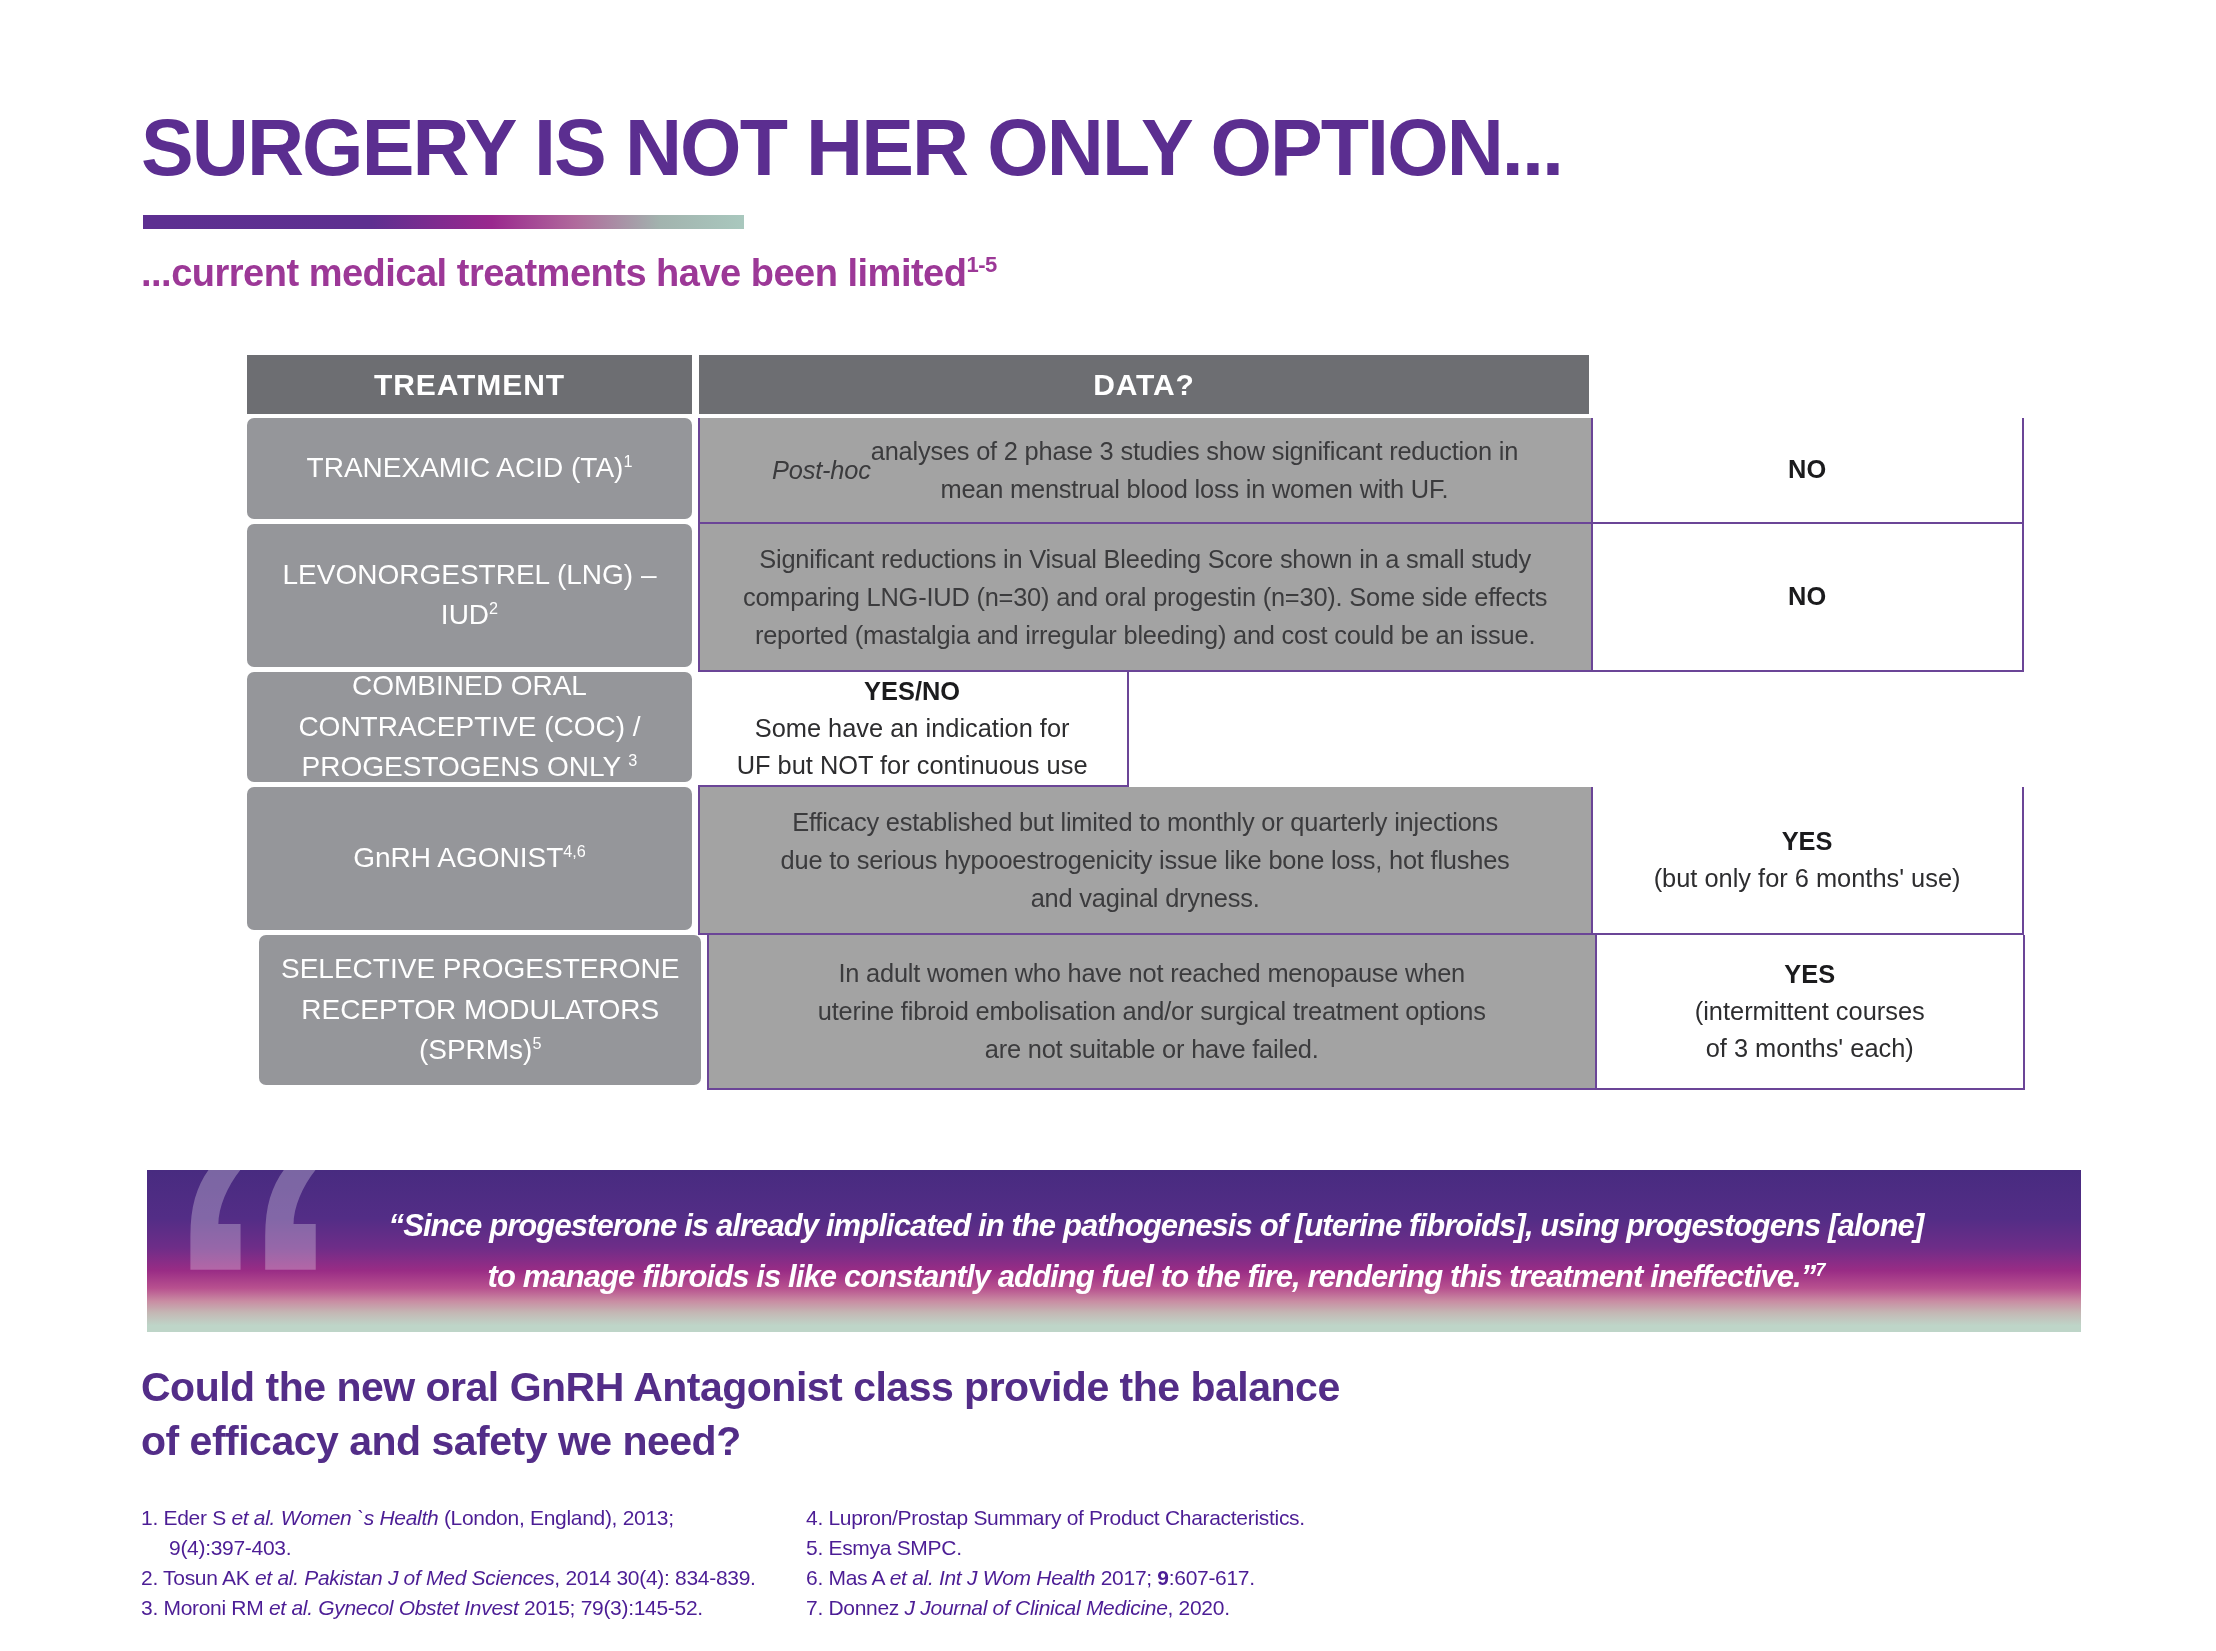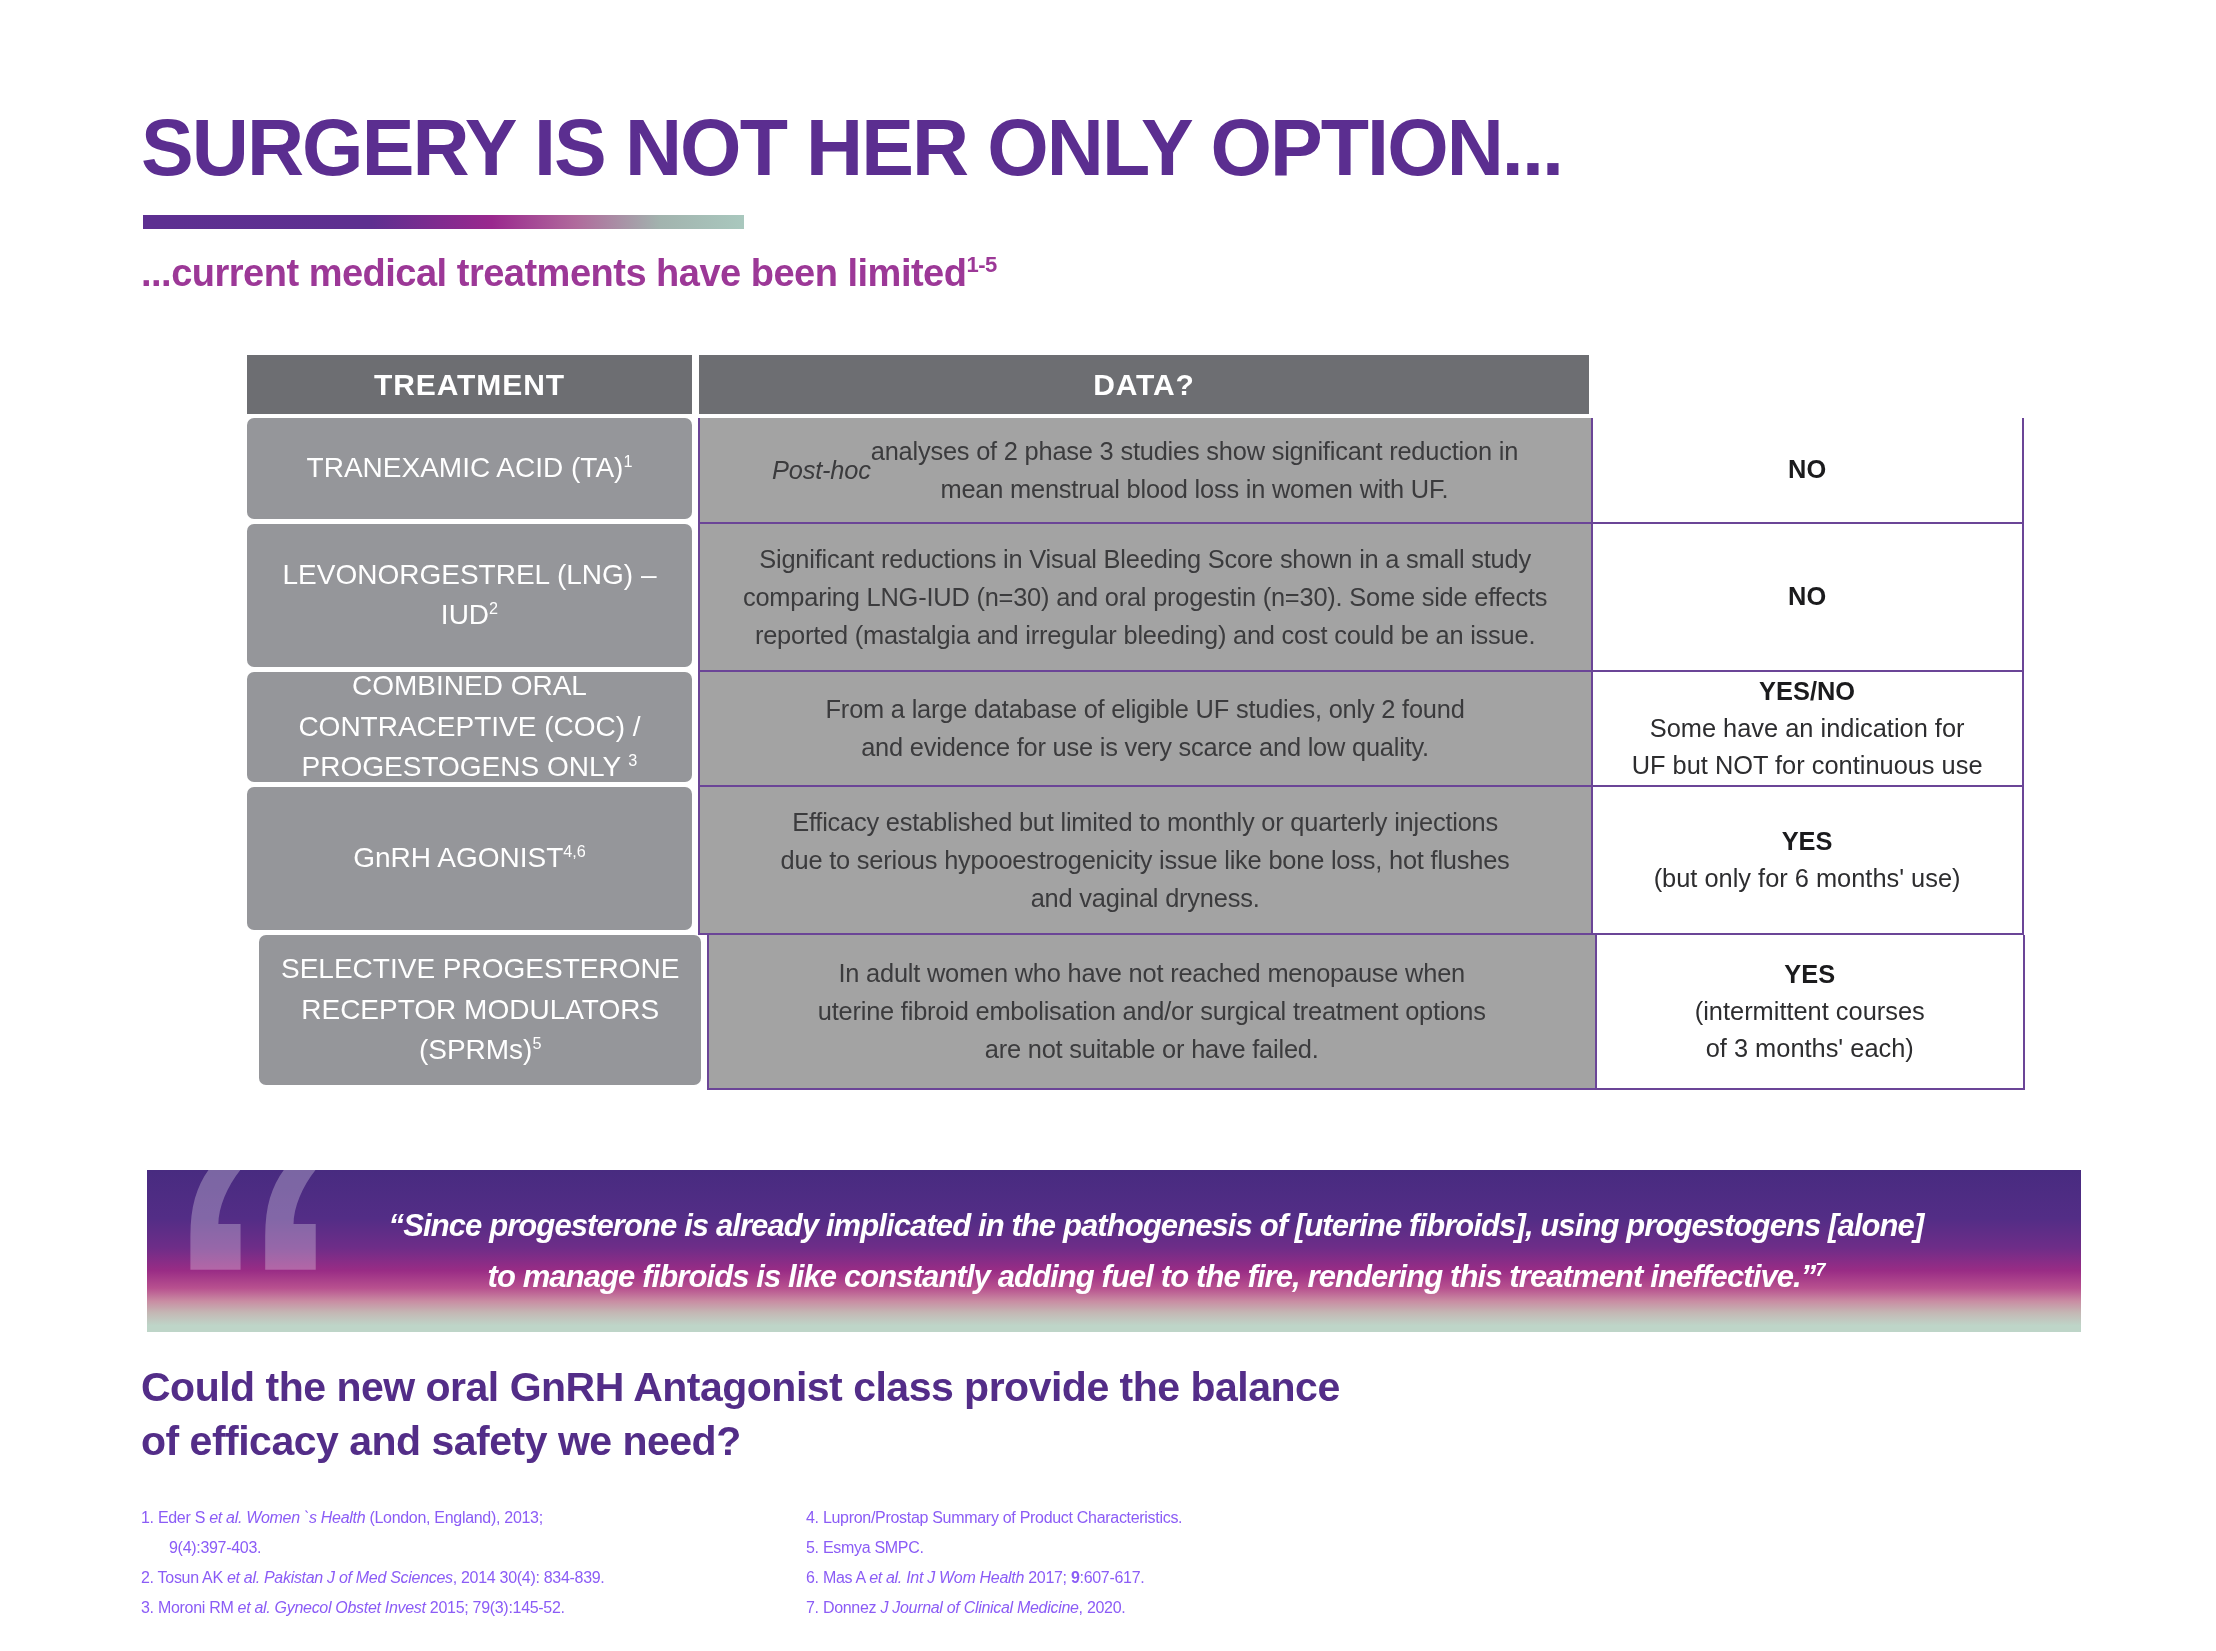--- a/index.html
+++ b/index.html
@@ -43,21 +43,21 @@
       color:#ffffff;display:flex;flex-direction:column;justify-content:center;text-align:center;
       font-style:italic;font-weight:700;font-size:31px;letter-spacing:-0.9px;line-height:1.65;
       padding-left:122px;padding-right:38px;}
   .quote-glyph{position:absolute;left:17px;top:-58px;font-size:358px;line-height:1;font-style:normal;
       font-weight:700;color:rgba(255,255,255,0.28);pointer-events:none;}
   .quote-line{position:relative;z-index:1;}
 
   .question{position:absolute;left:141px;top:1360px;margin:0;font-size:41px;font-weight:700;
       color:#532d88;letter-spacing:-0.5px;line-height:1.32;white-space:pre-line;}
 
-  .refs-col{position:absolute;top:1503px;font-size:16px;line-height:30px;color:#8b5cf6;letter-spacing:-0.3px;}
+  .refs-col{position:absolute;top:1503px;font-size:21px;line-height:30px;color:#4c1d95;letter-spacing:-0.3px;}
   .refs-col1{left:141px;width:659px;}
   .refs-col2{left:806px;width:734px;}
   .ref{padding-left:28px;text-indent:-28px;white-space:pre-line;}
 </style>
 </head>
 <body>
 
 <div class="slide">
 
   <h1 class="title">SURGERY IS NOT HER ONLY OPTION...</h1>
@@ -95,22 +95,20 @@
 
       </div>
     </div>
 
     <div class="trow r3">
       <div class="c1">
           <div class="lblwrap"><span>COMBINED ORAL
 CONTRACEPTIVE (COC) /
 PROGESTOGENS ONLY </span><sup>3</sup></div>
         </div>
-      <div class="c2"><span>From a large database of eligible UF studies, only 2 found
-and evidence for use is very scarce and low quality.</span></div>
       <div class="c3">
         <div class="lic-bold">YES/NO</div>
         <div class="lic-rest">Some have an indication for
 UF but NOT for continuous use</div>
       </div>
     </div>
 
     <div class="trow r4">
       <div class="c1">
           <div class="lblwrap"><span>GnRH AGONIST</span><sup>4,6</sup></div>

